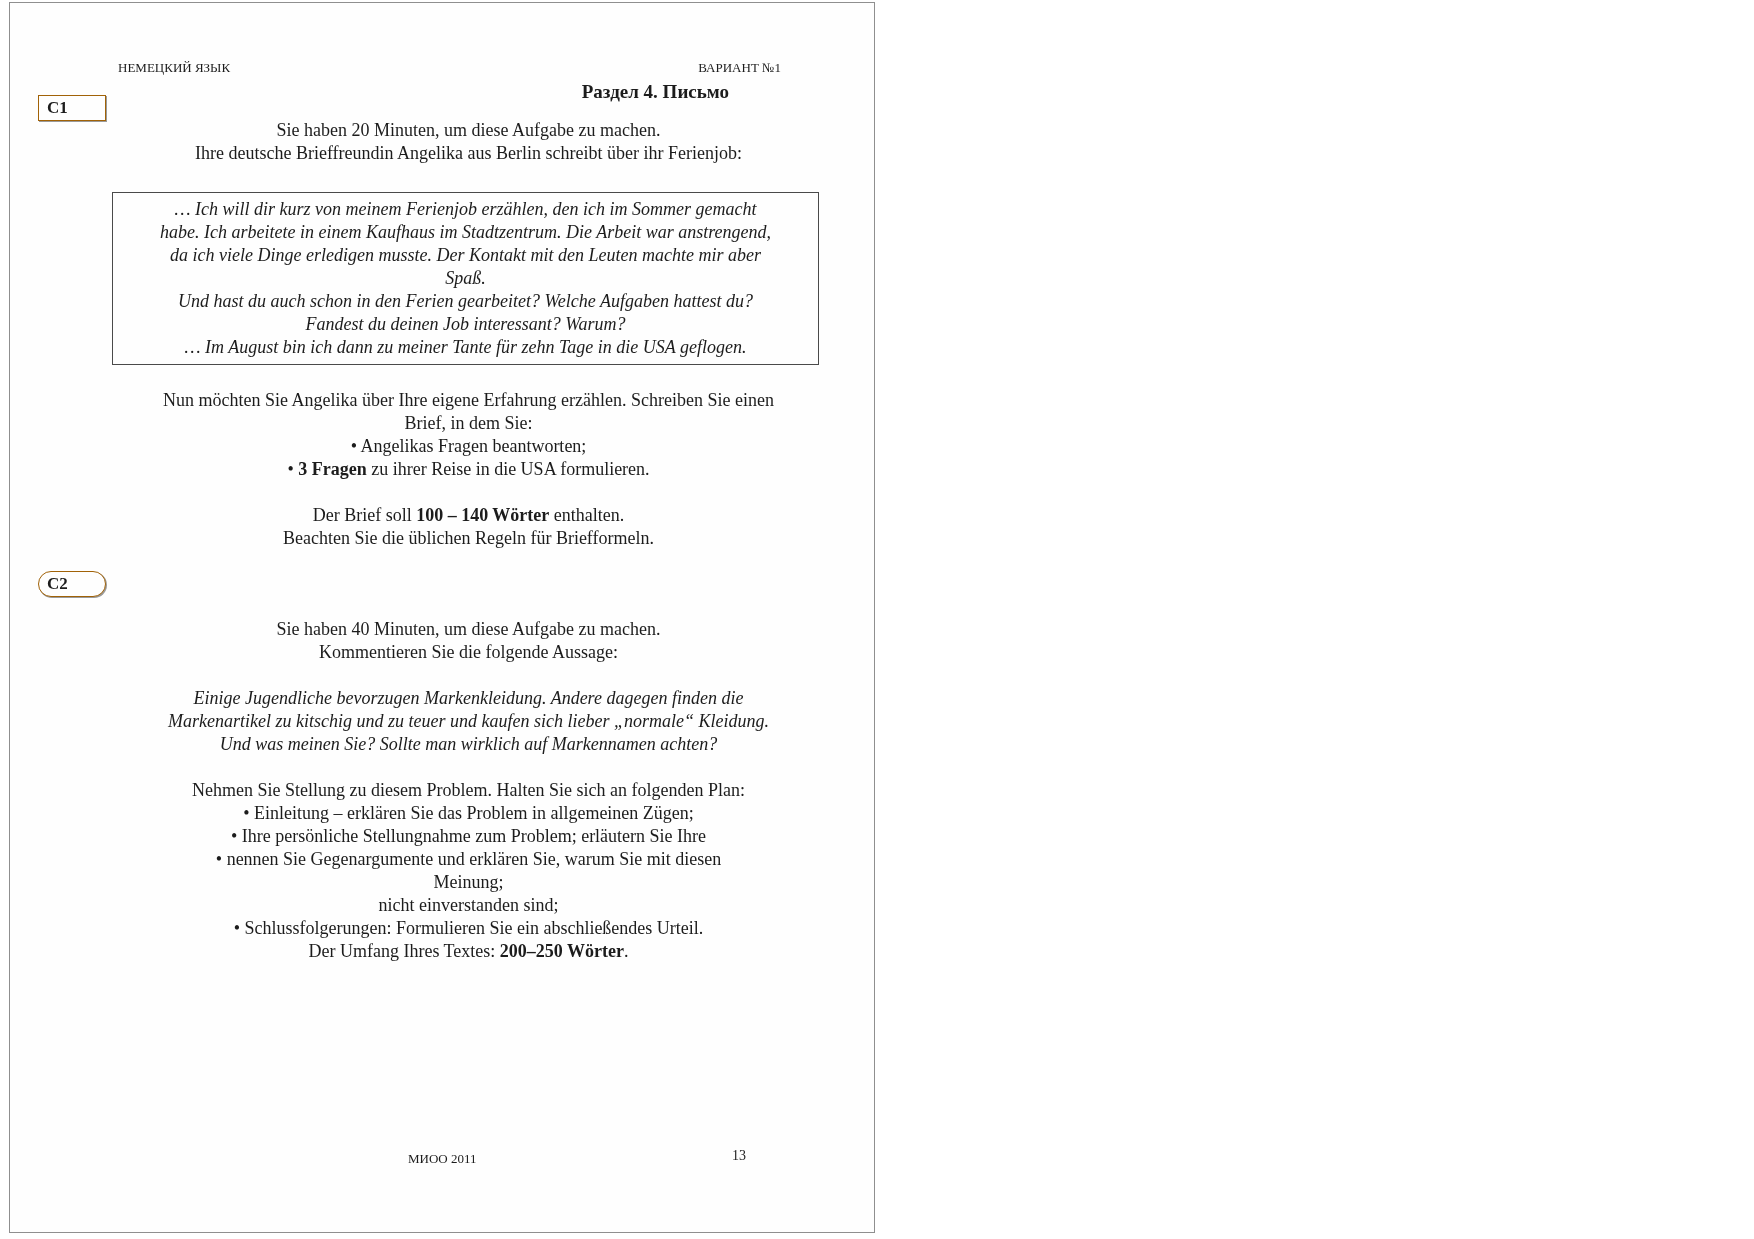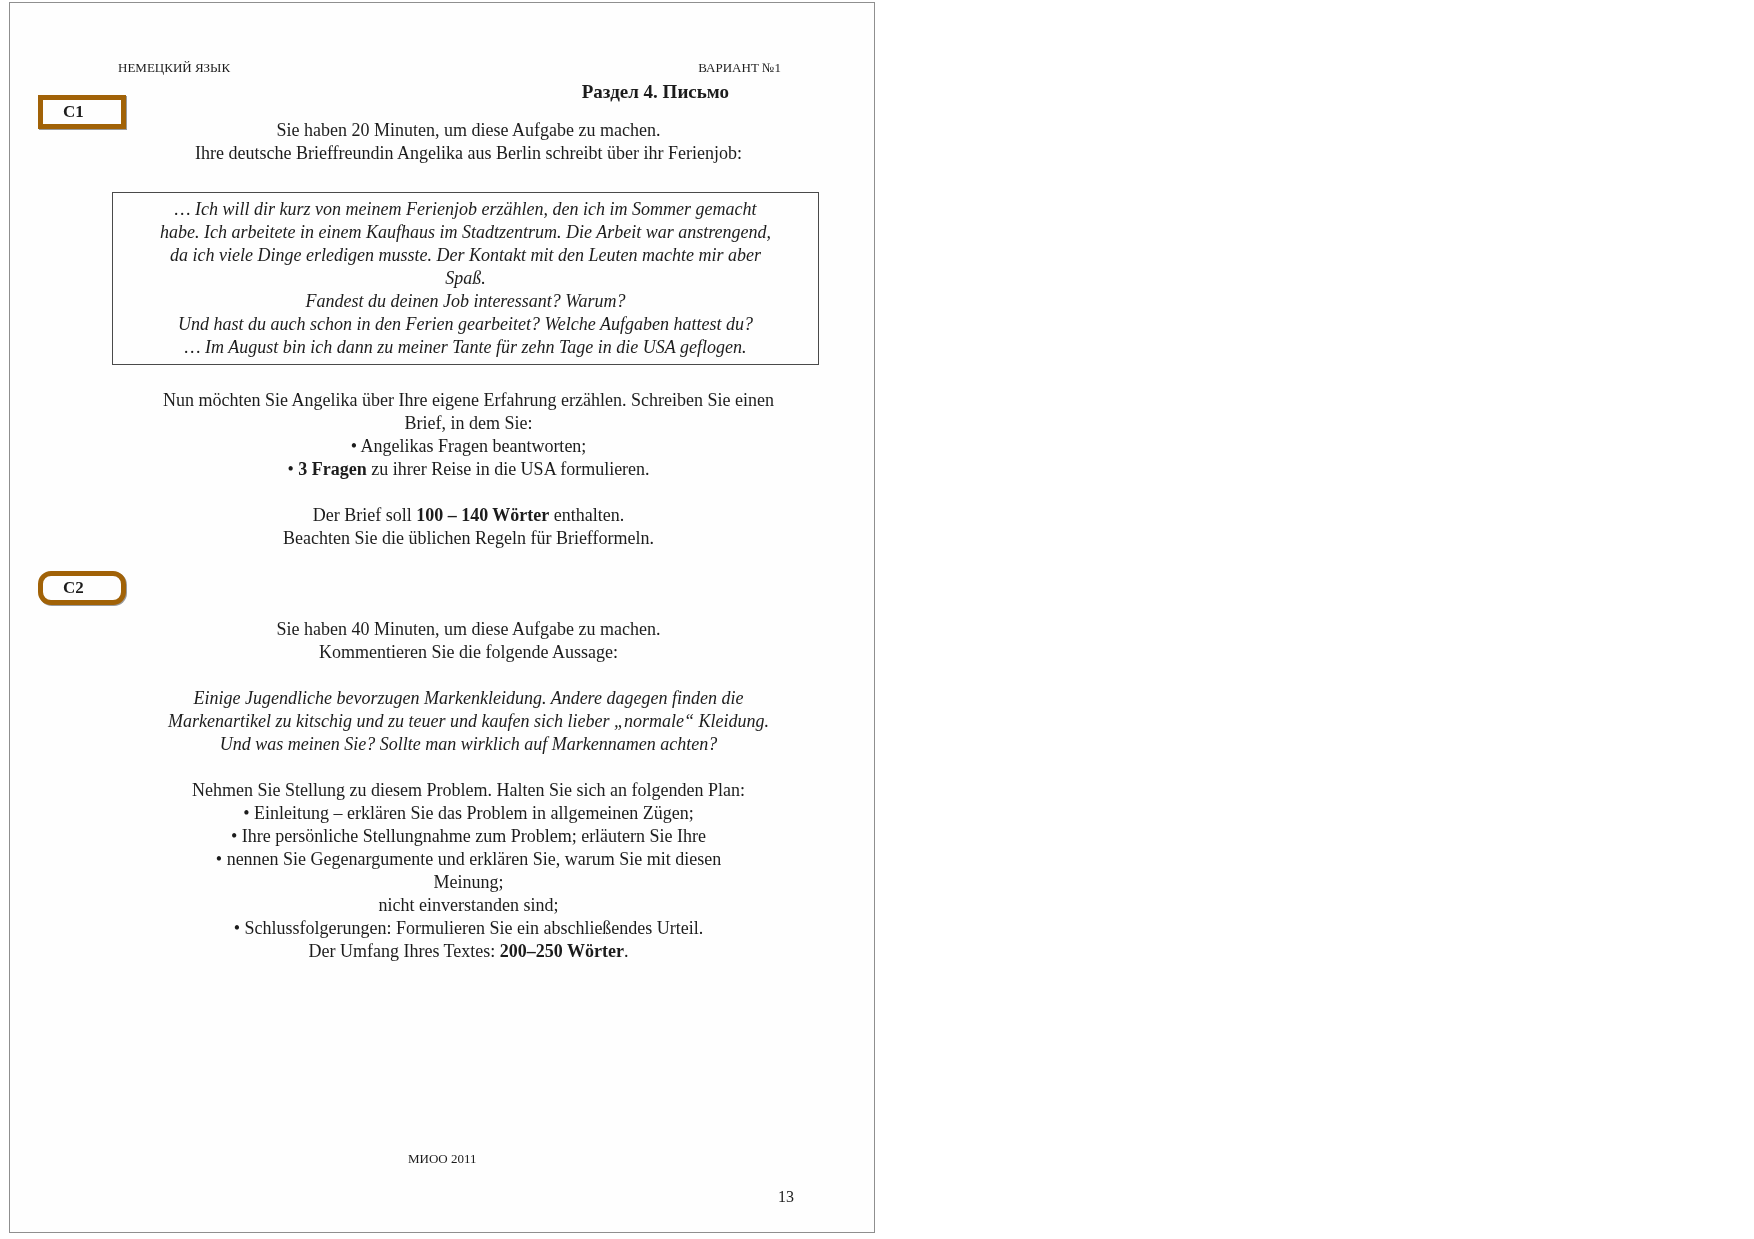--- a/index.html
+++ b/index.html
@@ -12,29 +12,29 @@
   .hdr-right{margin-right:38px;}
   .title{font-weight:bold;font-size:19px;line-height:24px;text-align:right;
          padding-right:90px;margin-top:3px;}
   .line{white-space:nowrap;font-size:18px;line-height:23px;text-align:center;}
   .intro{margin-top:15px;}
   .letter-box{margin-top:27px;margin-left:-6px;border:1px solid #4a4a4a;
               padding:5px 3px;font-style:italic;}
   .task-par{margin-top:24px;}
   .gap23{margin-top:23px;}
   .gap68{margin-top:68px;}
-  .tag-box{position:absolute;left:28px;width:58px;height:24px;border:5px solid #a16207;
+  .tag-box{position:absolute;left:28px;width:58px;height:24px;border:1px solid #a16207;
            box-shadow:1px 1px 0 0 #9a9a9a;font-weight:bold;font-size:17px;
-           line-height:24px;padding-left:20px;box-sizing:content-box;background:#fefefe;}
+           line-height:24px;padding-left:8px;box-sizing:content-box;background:#fefefe;}
   .tag-c1{top:92px;}
   .tag-c2{top:568px;border-radius:13px;}
   .italic{font-style:italic;}
   b{font-weight:bold;}
   .footer-brand{position:absolute;left:398px;top:1148px;font-size:13px;}
-  .footer-page{position:absolute;left:768px;top:1145px;font-size:16px;margin-top:40px;}
+  .footer-page{position:absolute;left:722px;top:1145px;font-size:14px;}
 </style>
 </head>
 <body>
 
 <div class="canvas">
   <div class="page">
 
     <div class="tag-box tag-c1">
       <span>C1</span>
     </div>
@@ -54,22 +54,22 @@
       <div class="intro">
         <div class="line">Sie haben 20 Minuten, um diese Aufgabe zu machen.</div>
         <div class="line">Ihre deutsche Brieffreundin Angelika aus Berlin schreibt über ihr Ferienjob:</div>
       </div>
 
       <div class="letter-box">
         <div class="line">… Ich will dir kurz von meinem Ferienjob erzählen, den ich im Sommer gemacht</div>
         <div class="line">habe. Ich arbeitete in einem Kaufhaus im Stadtzentrum. Die Arbeit war anstrengend,</div>
         <div class="line">da ich viele Dinge erledigen musste. Der Kontakt mit den Leuten machte mir aber</div>
         <div class="line">Spaß.</div>
+        <div class="line">Und hast du auch schon in den Ferien gearbeitet? Welche Aufgaben hattest du?</div>
         <div class="line">Fandest du deinen Job interessant? Warum?</div>
-        <div class="line">Und hast du auch schon in den Ferien gearbeitet? Welche Aufgaben hattest du?</div>
         <div class="line">… Im August bin ich dann zu meiner Tante für zehn Tage in die USA geflogen.</div>
       </div>
 
       <div class="task-par">
         <div class="line">Nun möchten Sie Angelika über Ihre eigene Erfahrung erzählen. Schreiben Sie einen</div>
         <div class="line">Brief, in dem Sie:</div>
         <div class="line">• Angelikas Fragen beantworten;</div>
         <div class="line">
           <span>• </span><b>3 Fragen</b><span> zu ihrer Reise in die USA formulieren.</span>
         </div>

